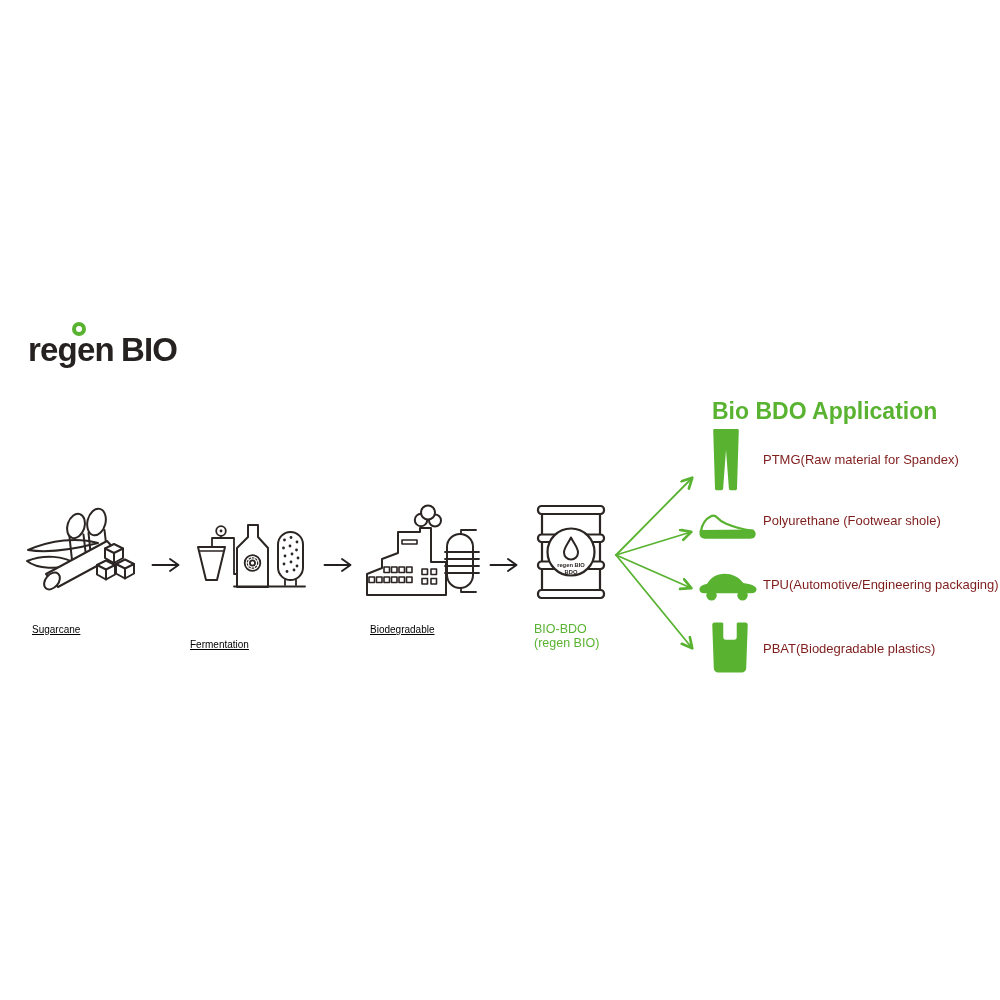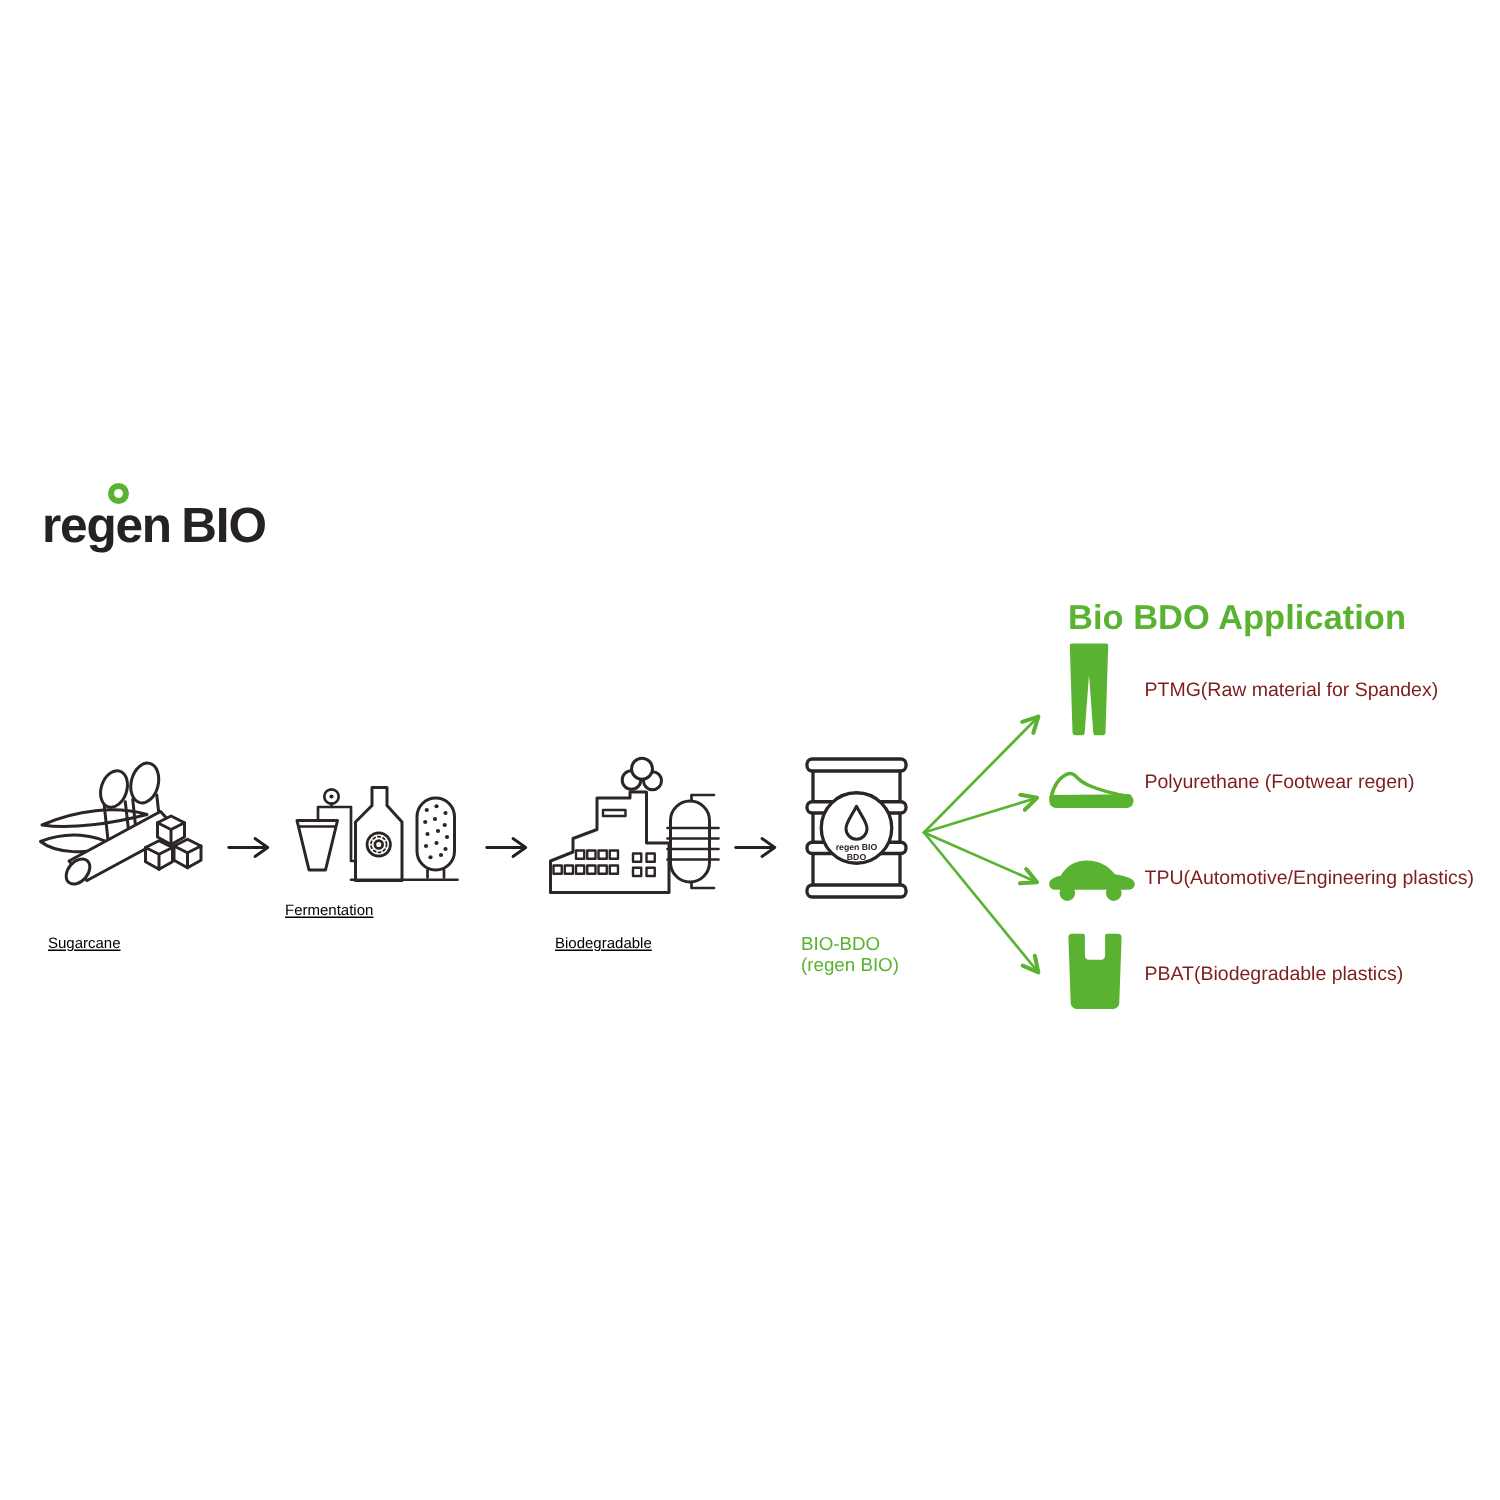--- a/index.html
+++ b/index.html
@@ -104,21 +104,21 @@
           <circle cx="104" cy="50" r="1.4"></circle>
           <circle cx="110" cy="54" r="1.4"></circle>
         <circle cx="96" cy="60" r="1.4"></circle>
           <circle cx="103" cy="58" r="1.4"></circle>
           <circle cx="109" cy="62" r="1.4"></circle>
         <circle cx="99" cy="67.5" r="1.4"></circle>
           <circle cx="106" cy="66" r="1.4"></circle>
       </g>
     </g>
   </svg>
-  <div class="abs step-label" style="left:190px;top:600px;">Fermentation</div>
+  <div class="abs step-label" style="left:190px;top:637px;">Fermentation</div>
 
   <svg class="abs" style="left:323px;top:557px;" width="30" height="16" viewBox="0 0 30 16">
     <g fill="none" stroke="#242021" stroke-width="1.9" stroke-linecap="round" stroke-linejoin="round">
       <path d="M1.5,8 H26"></path>
         <path d="M19,2 L27.5,8 L19,14"></path>
     </g>
   </svg>
 
   <svg class="abs" style="left:360px;top:483px;" width="140" height="120" viewBox="0 0 140 120">
     <g fill="none" stroke="#2b2523" stroke-width="2" stroke-linejoin="round" stroke-linecap="round">
@@ -209,31 +209,31 @@
   <div class="abs app-label" style="left:763px;top:452px;">PTMG(Raw material for Spandex)</div>
 
   <svg class="abs" style="left:698px;top:510px;" width="60" height="32" viewBox="0 0 62 33">
     <g stroke="#59b331" stroke-width="2.4" stroke-linecap="round" stroke-linejoin="round">
       <path d="M3,22 C4.2,14.8 8.4,8.8 13.4,6.4 C16,5.1 18,5.7 20,7.9 C21.6,9.7 24.6,12.1 28.6,13.9
                C36.6,17.4 48,20.2 56.5,21.6" fill="none"></path>
       <path d="M2.8,21.8 L56.8,21.4 C58.4,23 58.7,25.1 57.9,26.7 C57.3,27.8 55.7,28.4 53.6,28.4
                L7.2,28.4 C4.6,28.4 3.1,27.2 2.8,25.2 Z" fill="#59b331"></path>
     </g>
   </svg>
-  <div class="abs app-label" style="left:763px;top:513px;">Polyurethane (Footwear regen)</div>
+  <div class="abs app-label" style="left:763px;top:513px;">Polyurethane (Footwear shole)</div>
 
   <svg class="abs" style="left:698px;top:569px;" width="60" height="33" viewBox="0 0 62 34">
     <g fill="#59b331">
       <path d="M6.5,25 C3.2,25 1.5,23.4 1.5,20.9 C1.5,18.3 4.3,16.3 9.4,15.3 C13.4,8.4 19.6,4.8 27.4,4.8
                C35.8,4.8 42.2,8.3 46.8,14.3 C54.4,15.4 60.5,17.4 60.5,20.9 C60.5,23.5 58.4,25 54.8,25 Z"></path>
       <circle cx="14" cy="27.2" r="5.4"></circle>
       <circle cx="46" cy="27.2" r="5.4"></circle>
     </g>
   </svg>
-  <div class="abs app-label" style="left:763px;top:577px;">TPU(Automotive/Engineering plastics)</div>
+  <div class="abs app-label" style="left:763px;top:577px;">TPU(Automotive/Engineering packaging)</div>
 
   <svg class="abs" style="left:710px;top:620px;" width="40" height="55" viewBox="0 0 44 58">
     <path d="M5,1.5 H13 C13.9,1.5 14.6,2.2 14.6,3 V17.5 C14.6,19.4 15.7,20.6 17.4,20.6 H26.6
              C28.3,20.6 29.4,19.4 29.4,17.5 V3 C29.4,2.2 30.1,1.5 31,1.5 H39 C40.5,1.5 41.6,2.7 41.5,4.2
              L39.8,52.2 C39.7,54.7 37.6,56.6 35,56.6 H9 C6.4,56.6 4.3,54.7 4.2,52.2 L2.5,4.2
              C2.4,2.7 3.5,1.5 5,1.5 Z" fill="#59b331"></path>
   </svg>
   <div class="abs app-label" style="left:763px;top:641px;">PBAT(Biodegradable plastics)</div>
 
 </div>

